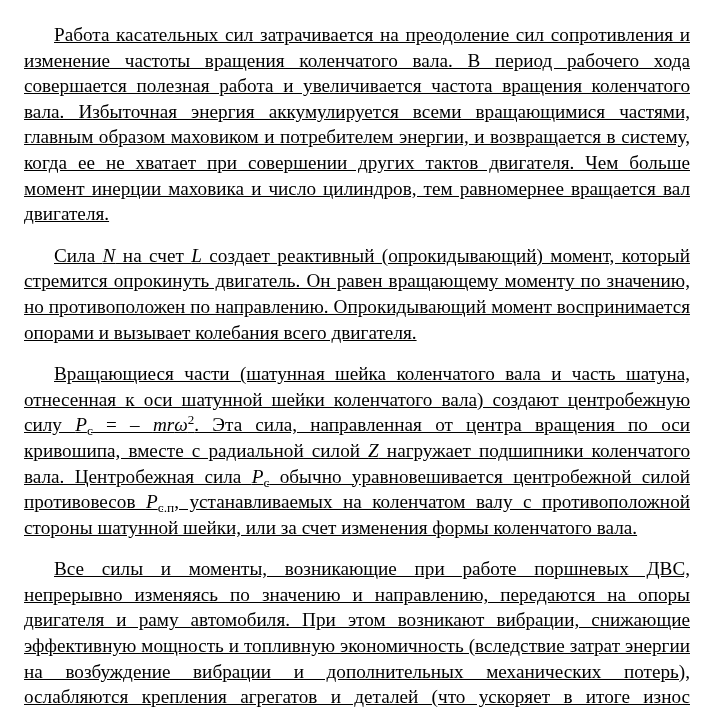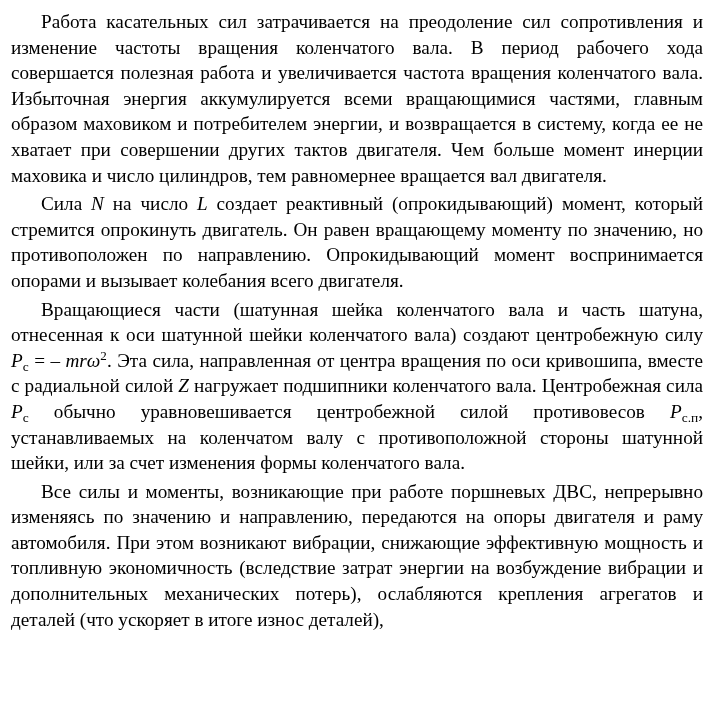--- a/index.html
+++ b/index.html
@@ -25,23 +25,24 @@
     font-size: 19.2px;
     line-height: 25.6px;
     text-align: justify;
     text-justify: inter-word;
     -webkit-hyphens: none;
     hyphens: none;
     letter-spacing: 0px;
     word-spacing: 0px;
   }
   p.para {
-    margin: 3px;
+    margin: 16px;
     text-indent: 30px;
     text-align: justify;
+    text-decoration: underline;
   }
   p.para.last {
     text-align: justify;
   }
   .ital {
     font-style: italic;
   }
   sub {
     font-size: 0.7em;
     vertical-align: -0.28em;
@@ -56,20 +57,20 @@
   .nowrap { white-space: nowrap; }
 </style>
 </head>
 <body>
 
 <div class="page">
   <div class="doc-body">
 
     <p class="para">Работа касательных сил затрачивается на преодоление сил сопротивления и изменение частоты вращения коленчатого вала. В период рабочего хода совершается полезная работа и увеличивается частота вращения коленчатого вала. Избыточная энергия аккумулируется всеми вращающимися частями, главным образом маховиком и потребителем энергии, и возвращается в систему, когда ее не хватает при совершении других тактов двигателя. Чем больше момент инерции маховика и число цилиндров, тем равномернее вращается вал двигателя.</p>
 
-    <p class="para"><span>Сила </span><span class="ital">N</span><span> на число </span><span class="ital">L</span><span> создает реактивный (опрокидывающий) момент, который стремится опрокинуть двигатель. Он равен вращающему моменту по значению, но противоположен по направлению. Опрокидывающий момент воспринимается опорами и вызывает колебания всего двигателя.</span></p>
+    <p class="para"><span>Сила </span><span class="ital">N</span><span> на счет </span><span class="ital">L</span><span> создает реактивный (опрокидывающий) момент, который стремится опрокинуть двигатель. Он равен вращающему моменту по значению, но противоположен по направлению. Опрокидывающий момент воспринимается опорами и вызывает колебания всего двигателя.</span></p>
 
     <p class="para"><span>Вращающиеся части (шатунная шейка коленчатого вала и часть шатуна, отнесенная к оси шатунной шейки коленчатого вала) создают центробежную силу </span><span class="nowrap"><span class="ital">P</span><sub>c</sub><span> = – </span><span class="ital">mr</span><span class="ital">ω</span><sup>2</sup></span><span>. Эта сила, направленная от центра вращения по оси кривошипа, вместе с радиальной силой </span><span class="ital">Z</span><span> нагружает подшипники коленчатого вала. Центробежная сила </span><span class="nowrap"><span class="ital">P</span><sub>c</sub></span><span> обычно уравновешивается центробежной силой противовесов </span><span class="nowrap"><span class="ital">P</span><sub>с.п</sub></span><span>, устанавливаемых на коленчатом валу с противоположной стороны шатунной шейки, или за счет изменения формы коленчатого вала.</span></p>
 
     <p class="para last">Все силы и моменты, возникающие при работе поршневых ДВС, непрерывно изменяясь по значению и направлению, передаются на опоры двигателя и раму автомобиля. При этом возникают вибрации, снижающие эффективную мощность и топливную экономичность (вследствие затрат энергии на возбуждение вибрации и дополнительных механических потерь), ослабляются крепления агрегатов и деталей (что ускоряет в итоге износ деталей),</p>
 
   </div>
 </div>
 
 </body></html>

